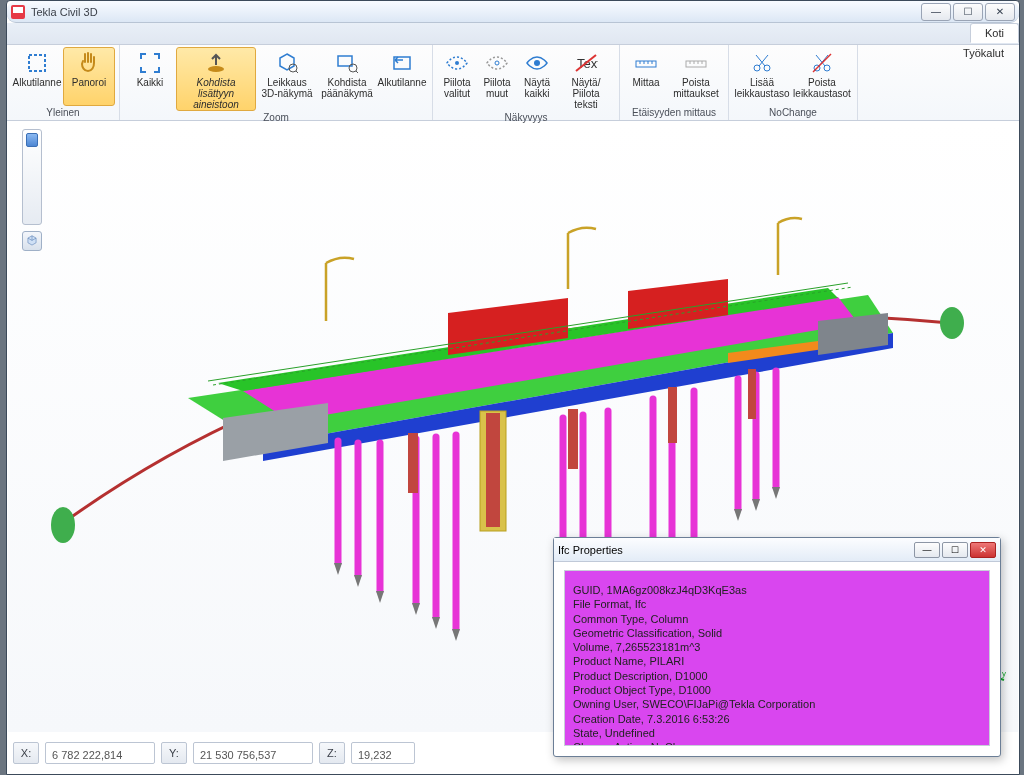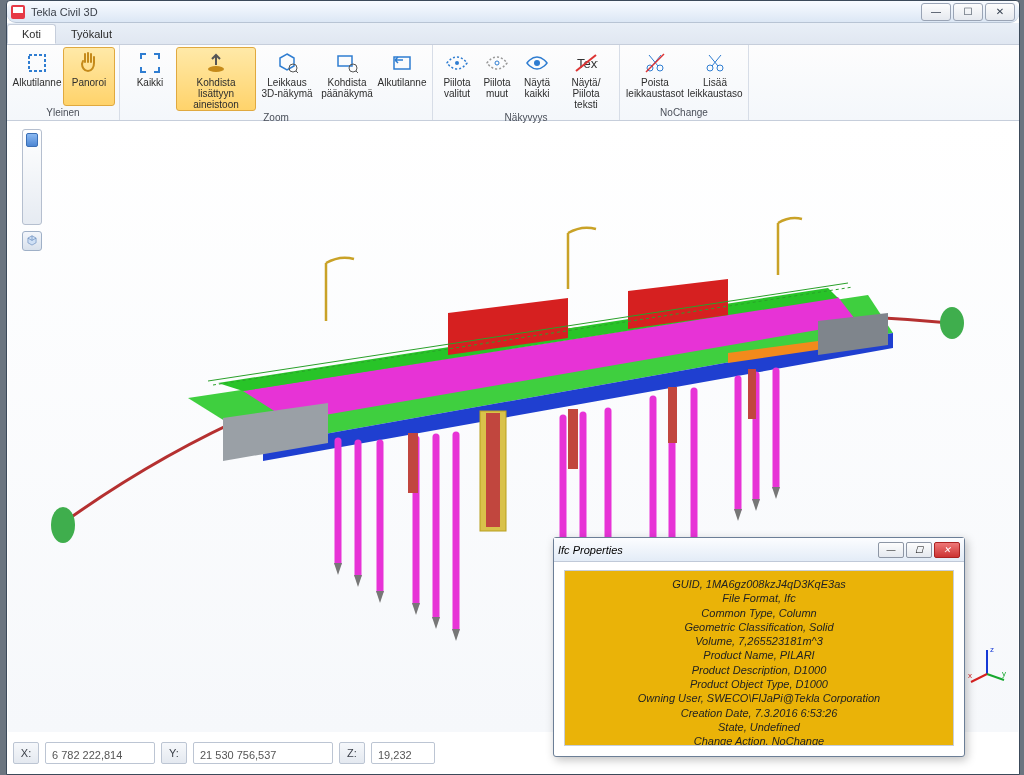--- a/index.html
+++ b/index.html
@@ -4,51 +4,51 @@
 <style>
   * { box-sizing: border-box; margin: 0; padding: 0; font-family: "Segoe UI", Tahoma, sans-serif; }
   body { width: 1024px; height: 775px; overflow: hidden; background: #6b7580; }
   .window { position: absolute; top: 0; left: 6px; width: 1014px; height: 775px; background: #fff; border: 1px solid #3c4a5a; border-radius: 4px 4px 0 0; }
   .titlebar { height: 22px; background: linear-gradient(#f8fbff, #dce7f5); display: flex; align-items: center; padding: 0 4px; border-bottom: 1px solid #b8c4d4; font-size: 11px; color: #3a3f48; border-radius: 9px; }
   .titlebar .app-icon { width: 14px; height: 14px; background: #e63946; margin-right: 6px; border-radius: 2px; position: relative; }
   .titlebar .app-icon::after { content: ""; position: absolute; top: 2px; left: 2px; width: 10px; height: 6px; background: #fff; }
   .titlebar .spacer { flex: 1; }
   .winbtn { width: 30px; height: 18px; margin-left: 2px; background: linear-gradient(#fdfdfd,#e5e9ef); border: 1px solid #9aa4b5; border-radius: 3px; display: flex; align-items: center; justify-content: center; font-size: 10px; color: #354050; }
 
-  .tabs { height: 22px; display: flex; align-items: flex-end; padding-left: 0; background: linear-gradient(#e9eff7,#e0e7f1); font-size: 11px; border-bottom: 1px solid #c6cedb; }
+  .tabs { height: 22px; display: flex; align-items: flex-end; padding-left: 8px; background: linear-gradient(#e9eff7,#e0e7f1); font-size: 11px; border-bottom: 1px solid #c6cedb; flex-direction: column; }
   .tab { padding: 3px 14px; border: 1px solid transparent; color: #2c2c2c; }
   .tab.active { background: #fff; border: 1px solid #c6cedb; border-bottom: 1px solid #fff; border-radius: 3px 3px 0 0; }
 
   .ribbon { height: 76px; background: linear-gradient(#fdfdfd,#f4f7fb); border-bottom: 1px solid #c6cedb; display: flex; font-size: 10px; color: #2d2d2d; }
   .group { display: flex; flex-direction: column; align-items: center; border-right: 1px solid #d7dde7; padding: 2px 4px 0 4px; }
   .group-items { display: flex; flex: 1; }
   .group-label { font-size: 10px; color: #4a4f59; margin-top: 1px; margin-bottom: 2px; }
   .rbtn { display: flex; flex-direction: column; align-items: center; justify-content: flex-start; width: 52px; padding: 3px 2px 0 2px; text-align: center; line-height: 1.1; cursor: pointer; border: 1px solid transparent; border-radius: 3px; }
-  .rbtn.wide { width: 80px; }
+  .rbtn.wide { width: 80px; font-style: italic; }
   .rbtn.sel { background: linear-gradient(#ffe9a8,#ffd36b); border: 1px solid #e0a93f; }
   .ricon { width: 24px; height: 24px; margin-bottom: 2px; display: flex; align-items: center; justify-content: center; }
   .rbtn span { display: block; min-height: 22px; }
 
   .viewport { position: absolute; top: 122px; left: 1px; right: 1px; bottom: 42px; background: linear-gradient(#ffffff, #f6f8fb); overflow: hidden; }
   .vslider { position: absolute; left: 14px; top: 6px; width: 20px; height: 96px; background: linear-gradient(#fff,#e6ebf2); border: 1px solid #b5bfcf; border-radius: 3px; }
   .vslider .thumb { position: absolute; top: 3px; left: 3px; width: 12px; height: 14px; background: linear-gradient(#8bb9f2,#4d86d3); border: 1px solid #3b6fb5; border-radius: 2px; }
   .cube-btn { position: absolute; left: 14px; top: 108px; width: 20px; height: 20px; background: linear-gradient(#f3f6fb,#d8e1ec); border: 1px solid #9fb0c7; border-radius: 3px; display:flex;align-items:center;justify-content:center;}
   .cube-btn svg{width:14px;height:14px;}
 
   .statusbar { position: absolute; bottom: 0; left: 0; right: 0; height: 42px; display: flex; align-items: center; padding: 0 6px; gap: 6px; font-size: 11px; color: #3a3f48; background: transparent; }
   .sb-label { width: 26px; height: 22px; background: linear-gradient(#f6f8fb,#e4e9f0); border: 1px solid #bcc5d3; border-radius: 2px; display:flex; align-items:center; justify-content:center; font-size:11px; }
   .sb-field { height: 22px; background: #fff; border: 1px solid #bcc5d3; border-radius: 2px; padding: 6px 6px; font-size: 11px; color: #555; }
 
   
-  .dialog { position: absolute; left: 546px; top: 536px; width: 412px; height: 220px; background: #fff; border: 1px solid #6b7e96; border-radius: 3px; box-shadow: 2px 3px 10px rgba(0,0,0,0.25); font-style: italic; }
+  .dialog { position: absolute; left: 546px; top: 536px; width: 448px; height: 220px; background: #fff; border: 1px solid #6b7e96; border-radius: 3px; box-shadow: 2px 3px 10px rgba(0,0,0,0.25); }
   .dialog .dtitle { height: 24px; background: linear-gradient(#fcfdff,#e3ecf7); border-bottom: 1px solid #c0c9d8; display:flex; align-items:center; padding: 0 4px; font-size: 11px; }
   .dialog .dtitle .spacer{flex:1;}
   .dlg-wbtn { width: 26px; height: 16px; margin-left: 2px; border: 1px solid #8d96a5; border-radius: 2px; background: linear-gradient(#fdfdfd,#e5e9ef); display:flex;align-items:center;justify-content:center;font-size:9px;}
   .dlg-wbtn.close { background: linear-gradient(#e77,#c33); border-color:#a22; color:#fff; }
-  .dialog .dbody { position: absolute; top: 32px; left: 10px; right: 10px; bottom: 10px; border: 1px solid #c8ced9; background: #eab308; padding: 6px 8px; font-size: 11px; line-height: 1.3; color: #222; overflow: hidden; text-align: center; }
+  .dialog .dbody { position: absolute; top: 32px; left: 10px; right: 10px; bottom: 10px; border: 1px solid #c8ced9; background: #d946ef; padding: 12px 8px; font-size: 11px; line-height: 1.3; color: #222; overflow: hidden; }
 
   .axis-gizmo { position: absolute; right: 10px; bottom: 46px; width: 42px; height: 42px; }
 </style>
 </head>
 <body>
 
 <div class="window">
 
   <div class="titlebar">
     <div class="app-icon"></div>
@@ -175,43 +175,66 @@
                 <text x="3" y="17" font-size="13" fill="#333">Text</text>
                 <line x1="2" y1="20" x2="22" y2="4" stroke="#d33" stroke-width="2"></line>
               </svg>
           </div>
           <span>Näytä/ Piilota teksti</span>
         </div>
       </div>
       <div class="group-label">Näkyvyys</div>
     </div>
 
-
-    <div class="group">
-      <div class="group-items">
+    <div class="group">
+      <div class="group-items">
+        <div class="rbtn" style="width:44px">
+          <div class="ricon">
+            <svg viewBox="0 0 24 24">
+                <rect x="2" y="10" width="20" height="6" fill="none" stroke="#2f7dd1"></rect>
+                <path d="M6 10v3M10 10v3M14 10v3M18 10v3" stroke="#2f7dd1"></path>
+              </svg>
+          </div>
+          <span>Mittaa</span>
+        </div>
+        <div class="rbtn" style="width:56px">
+          <div class="ricon">
+            <svg viewBox="0 0 24 24">
+                <rect x="2" y="10" width="20" height="6" fill="none" stroke="#aaa"></rect>
+                <path d="M6 10v3M10 10v3M14 10v3M18 10v3" stroke="#aaa"></path>
+              </svg>
+          </div>
+          <span>Poista mittaukset</span>
+        </div>
+      </div>
+      <div class="group-label">Etäisyyden mittaus</div>
+    </div>
+
+    <div class="group">
+      <div class="group-items">
+        <div class="rbtn" style="width:58px">
+          <div class="ricon">
+            <svg viewBox="0 0 24 24">
+                <circle cx="7" cy="17" r="3" fill="none" stroke="#2f7dd1"></circle>
+                <circle cx="17" cy="17" r="3" fill="none" stroke="#2f7dd1"></circle>
+                <path d="M9 15L18 4M15 15L6 4" stroke="#2f7dd1"></path>
+              </svg>
+          </div>
+          <span>Lisää leikkaustaso</span>
+        </div>
         <div class="rbtn" style="width:62px">
           <div class="ricon">
             <svg viewBox="0 0 24 24">
                 <circle cx="7" cy="17" r="3" fill="none" stroke="#2f7dd1"></circle>
                 <circle cx="17" cy="17" r="3" fill="none" stroke="#2f7dd1"></circle>
                 <path d="M9 15L18 4M15 15L6 4" stroke="#2f7dd1"></path>
                 <line x1="3" y1="21" x2="21" y2="3" stroke="#d33" stroke-width="1.5"></line>
               </svg>
           </div>
           <span>Poista leikkaustasot</span>
-        </div>
-        <div class="rbtn" style="width:58px">
-          <div class="ricon">
-            <svg viewBox="0 0 24 24">
-                <circle cx="7" cy="17" r="3" fill="none" stroke="#2f7dd1"></circle>
-                <circle cx="17" cy="17" r="3" fill="none" stroke="#2f7dd1"></circle>
-                <path d="M9 15L18 4M15 15L6 4" stroke="#2f7dd1"></path>
-              </svg>
-          </div>
-          <span>Lisää leikkaustaso</span>
         </div>
       </div>
       <div class="group-label">NoChange</div>
     </div>
   </div>
 
   <div class="viewport">
     <div class="vslider">
         <div class="thumb"></div>
       </div>
@@ -304,21 +327,21 @@
       <text x="24" y="8" font-size="8" fill="#1539d6">z</text>
       <text x="36" y="32" font-size="8" fill="#17a82f">y</text>
       <text x="2" y="34" font-size="8" fill="#d62020">x</text>
     </svg>
   </div>
 
   <div class="statusbar">
     <div class="sb-label">X:</div>
     <div class="sb-field" style="width:110px">6 782 222,814</div>
     <div class="sb-label">Y:</div>
-    <div class="sb-field" style="width:140px">21 530 756,537</div>
+    <div class="sb-field" style="width:120px">21 530 756,537</div>
     <div class="sb-label">Z:</div>
     <div class="sb-field" style="width:64px">19,232</div>
   </div>
 
   <div class="dialog">
     <div class="dtitle">
       <div class="app-icon" style="transform:scale(0.85)"></div>
       <div>Ifc Properties</div>
       <div class="spacer"></div>
       <div class="dlg-wbtn">—</div>

